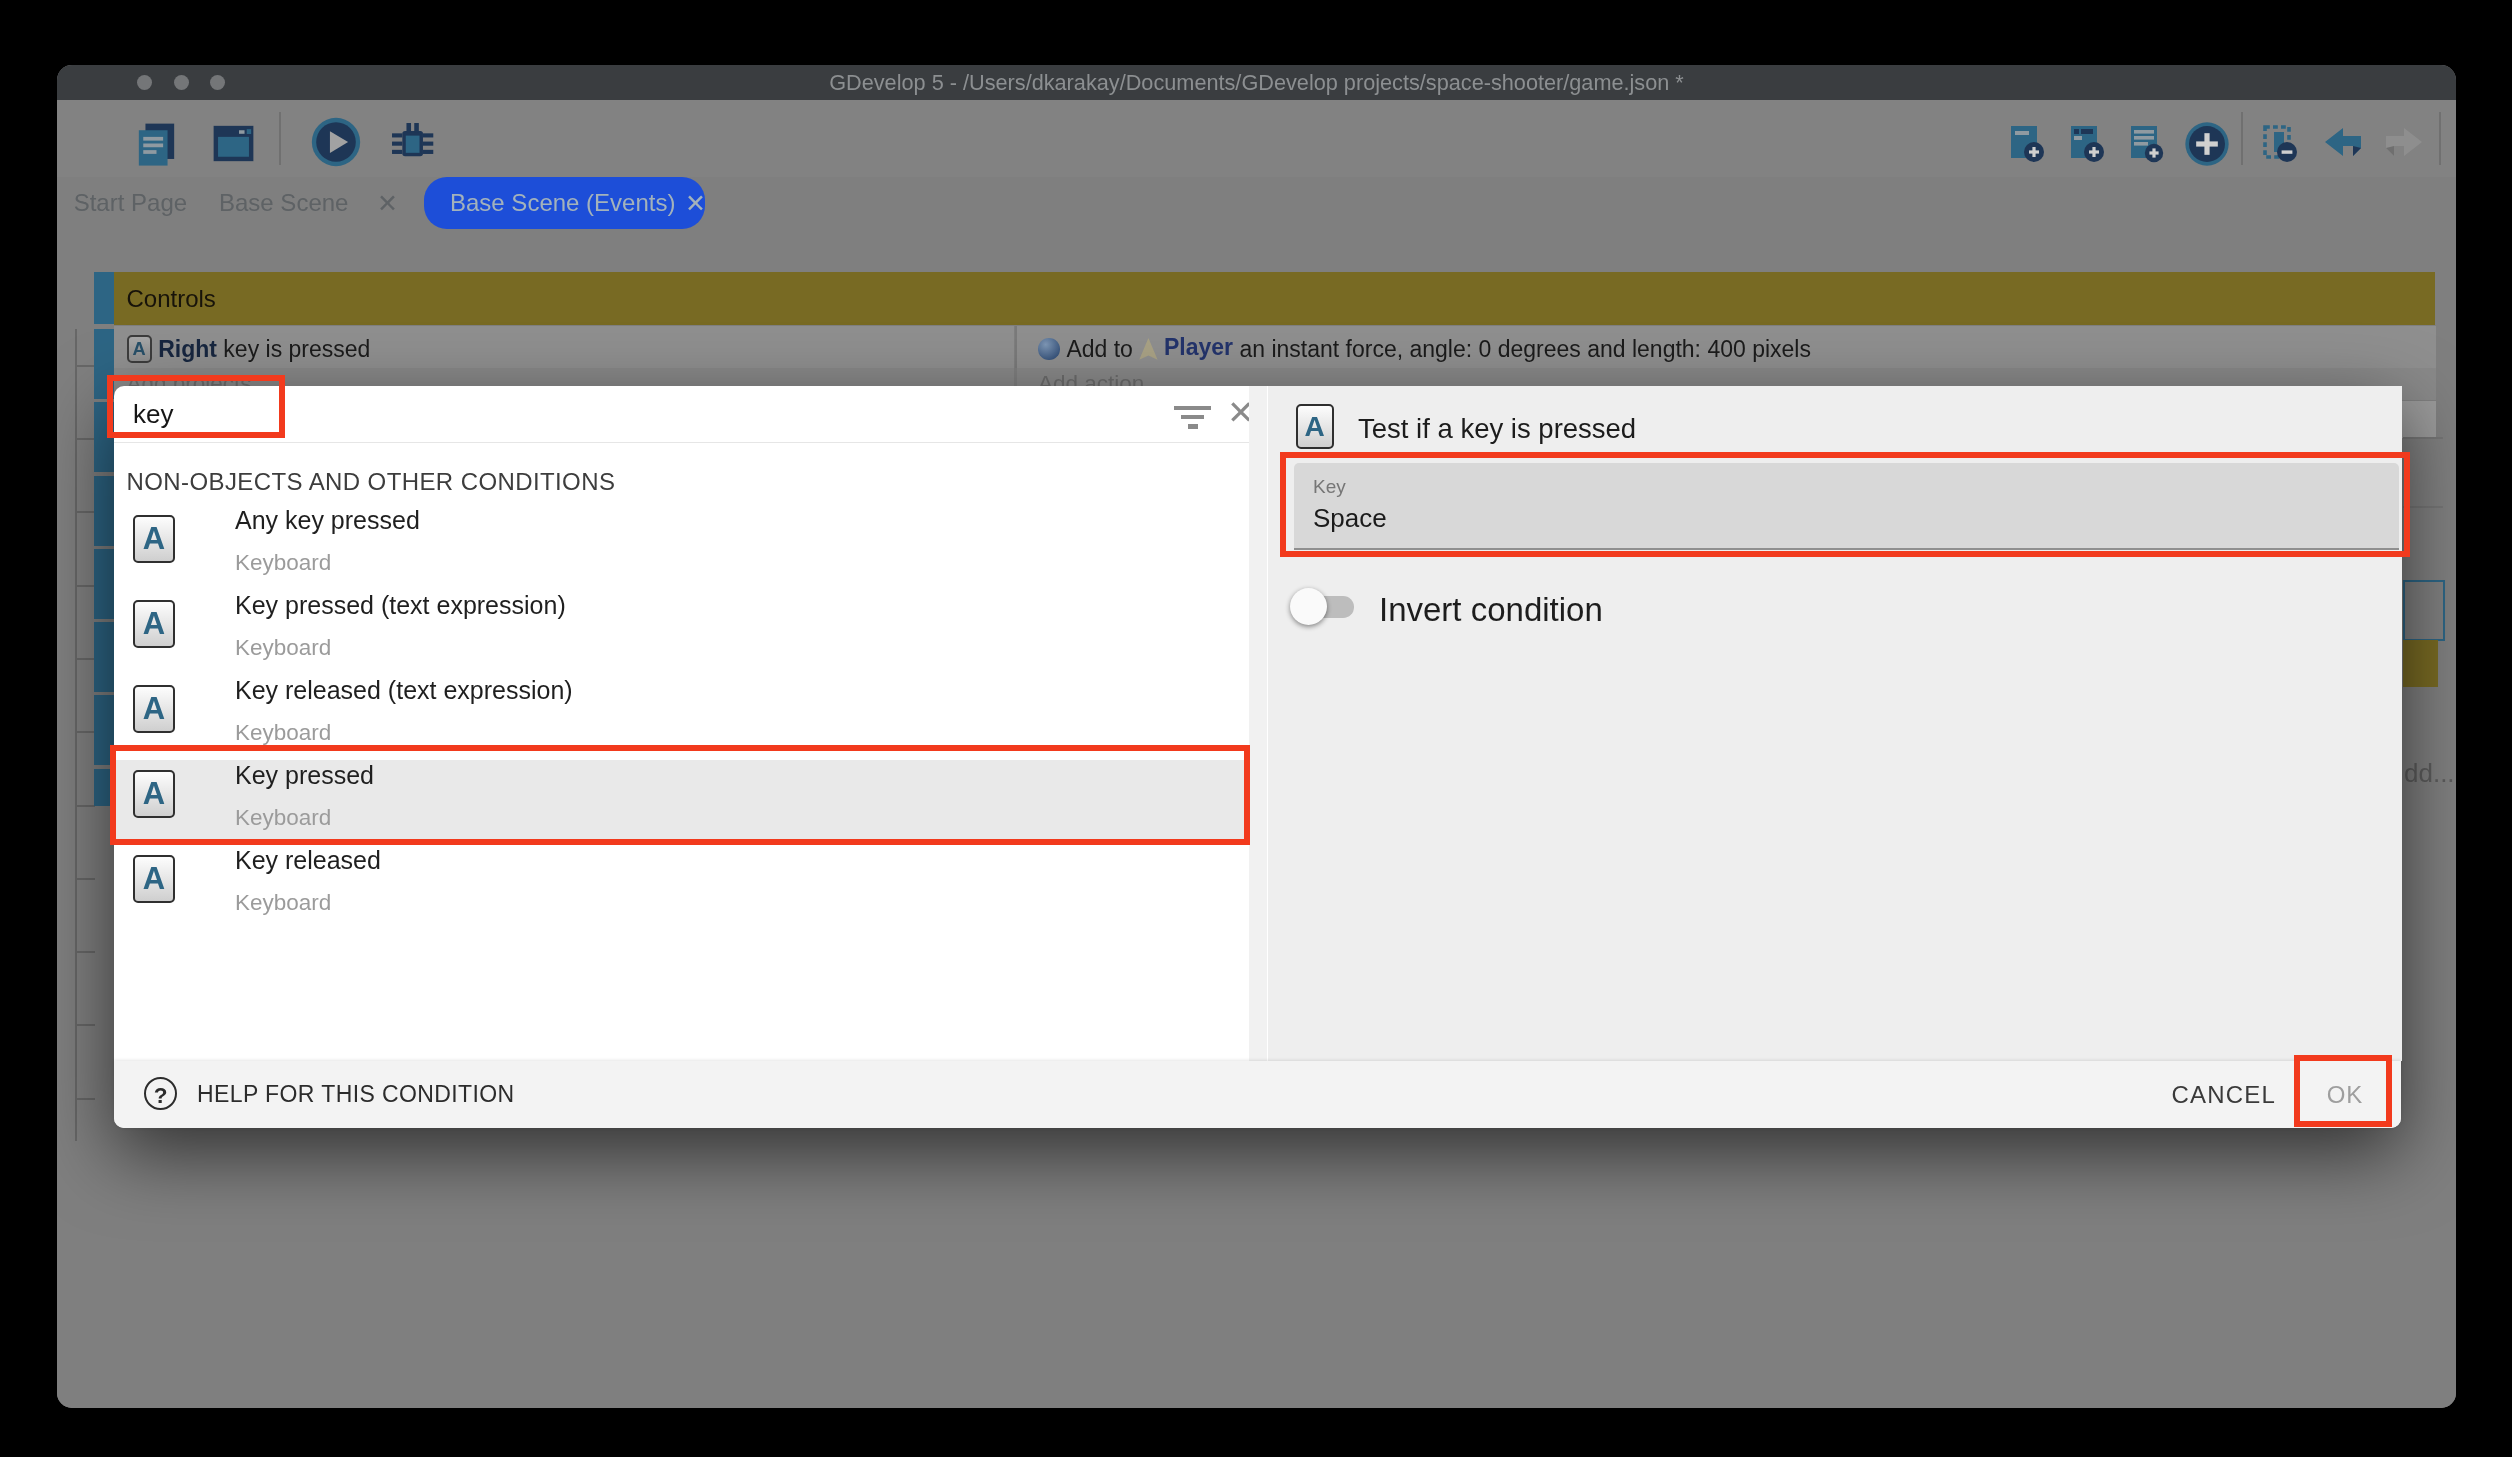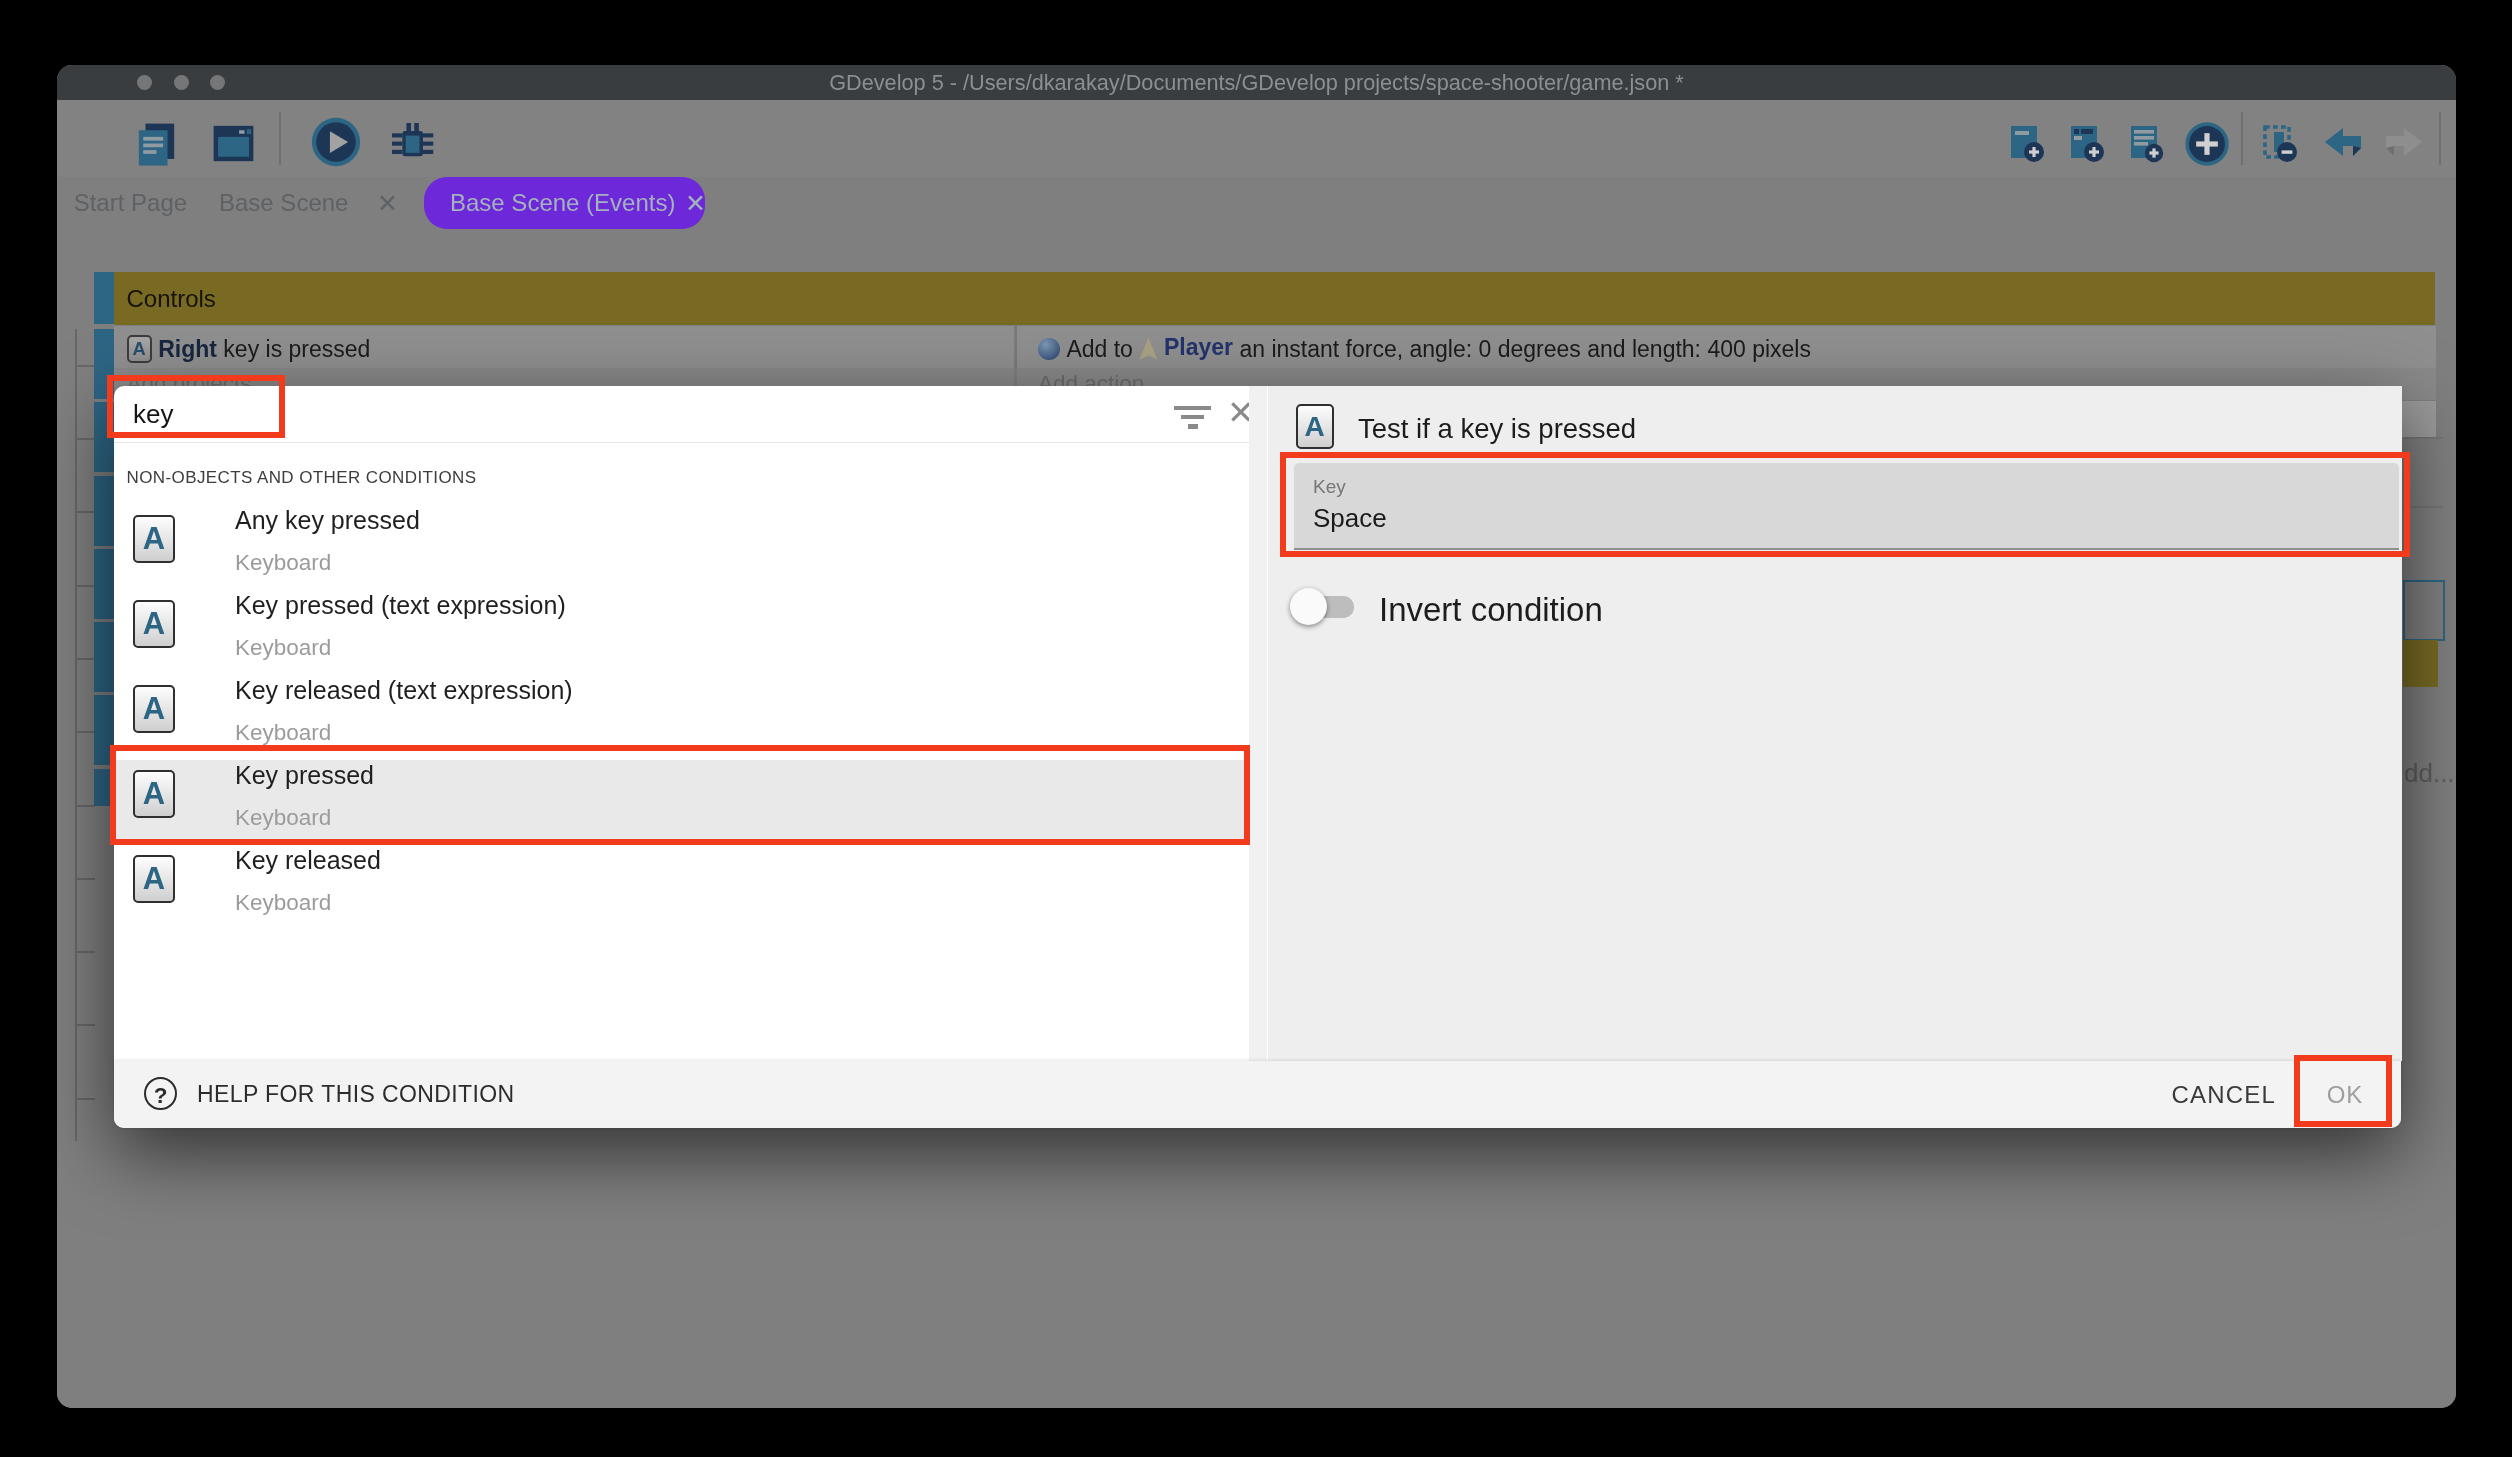--- a/index.html
+++ b/index.html
@@ -13,21 +13,21 @@
   .tl{position:absolute;top:10px;width:15px;height:15px;border-radius:50%;background:#747678;}
   #title-text{position:absolute;left:0;top:0;width:100%;height:35px;line-height:35px;text-align:center;
               color:#8c8f91;font-size:21.7px;}
   #toolbar{position:absolute;left:0;top:35px;width:100%;height:77px;background:#828282;}
   .tb-div{position:absolute;top:11.7px;width:1.7px;height:53px;background:#707070;}
   .icon{position:absolute;}
   
   #tabbar{position:absolute;left:0;top:112px;width:100%;height:52px;background:#7f7f7f;padding-left:24px;}
   .tab-label{position:absolute;top:0;height:52px;line-height:52px;font-size:24px;color:#5e6265;}
   .tab-x{position:absolute;top:0;height:52px;line-height:52px;font-size:25px;color:#5e6265;}
-  #tab-active{position:absolute;left:367px;top:0;width:281px;height:52px;background:#6d28d9;border-radius:23px;}
+  #tab-active{position:absolute;left:367px;top:0;width:281px;height:52px;background:#1d4ed8;border-radius:23px;}
   #tab-active .tab-label{color:#a3b2bb;left:26px;}
   #tab-active .tab-x{color:#a3b2bb;left:261px;}
   
   #events{position:absolute;left:0;top:164px;width:100%;height:1179px;background:#7f7f7f;}
   .bluestrip{position:absolute;left:37px;width:21px;background:#2d6584;}
   .railv{position:absolute;left:18.3px;top:100px;width:1.7px;height:812px;background:#676767;}
   .stub{position:absolute;left:18.3px;width:20px;height:1.7px;background:#676767;}
   #group-row{position:absolute;left:57px;top:43px;width:2321px;height:53px;background:#786a23;}
   #group-row span{display:block;margin-left:12.5px;line-height:53px;font-size:24px;color:#17130a;}
   .ev-cell{position:absolute;overflow:hidden;white-space:nowrap;font-size:23px;color:#1b1b1b;}
@@ -45,21 +45,21 @@
              clip-path:polygon(50% 0,80% 60%,100% 100%,50% 80%,0 100%,20% 60%);}
   .sliver-line{position:absolute;width:40px;height:1.7px;background:#757575;}
   
   #dialog{position:absolute;left:114px;top:364px;width:2287px;height:742px;background:#ffffff;
           border-radius:10px;box-shadow:0 25px 75px rgba(0,0,0,0.6);z-index:20;}
   #search-value{position:absolute;left:19px;top:12.5px;font-size:26px;color:#161616;}
   #filter-icon{position:absolute;left:1060px;top:20px;width:37px;}
   #filter-icon div{background:#8a8a8a;height:4.2px;margin:0 auto 5px auto;}
   #close-icon{position:absolute;left:1113px;top:6.7px;font-size:33px;color:#8a8a8a;}
   #search-divider{position:absolute;left:0;top:56px;width:1135px;height:0.8px;background:#e6e6e6;}
-  #section-header{position:absolute;left:12.5px;top:82px;font-size:17px;color:#3d3d3d;letter-spacing:0.4px;}
+  #section-header{position:absolute;left:12.5px;top:82px;font-size:24px;color:#3d3d3d;letter-spacing:0.4px;}
   .cond-item{position:absolute;left:0;width:1135px;height:85px;}
   .cond-item.selected{background:#e9e9e9;}
   .cond-item .keycap{position:absolute;left:19px;top:10px;width:42px;height:48px;font-size:31px;}
   .item-title{position:absolute;left:121px;top:1px;font-size:25px;color:#1f1f1f;}
   .item-sub{position:absolute;left:121px;top:45px;font-size:22.5px;color:#9b9b9b;text-align:right;}
   #scroll-track{position:absolute;left:1135px;top:0;width:18.3px;height:675px;background:#f1f1f1;}
   #right-panel{position:absolute;left:1154px;top:0;width:1134px;height:675px;background:#eeeeee;}
   #detail-icon{position:absolute;left:27.5px;top:18.3px;width:38px;height:45px;font-size:28px;}
   #detail-title{position:absolute;left:90px;top:27px;font-size:27.5px;color:#1c1c1c;}
   #key-field{position:absolute;left:26px;top:77px;width:1105px;height:87px;background:#d8d8d8;

